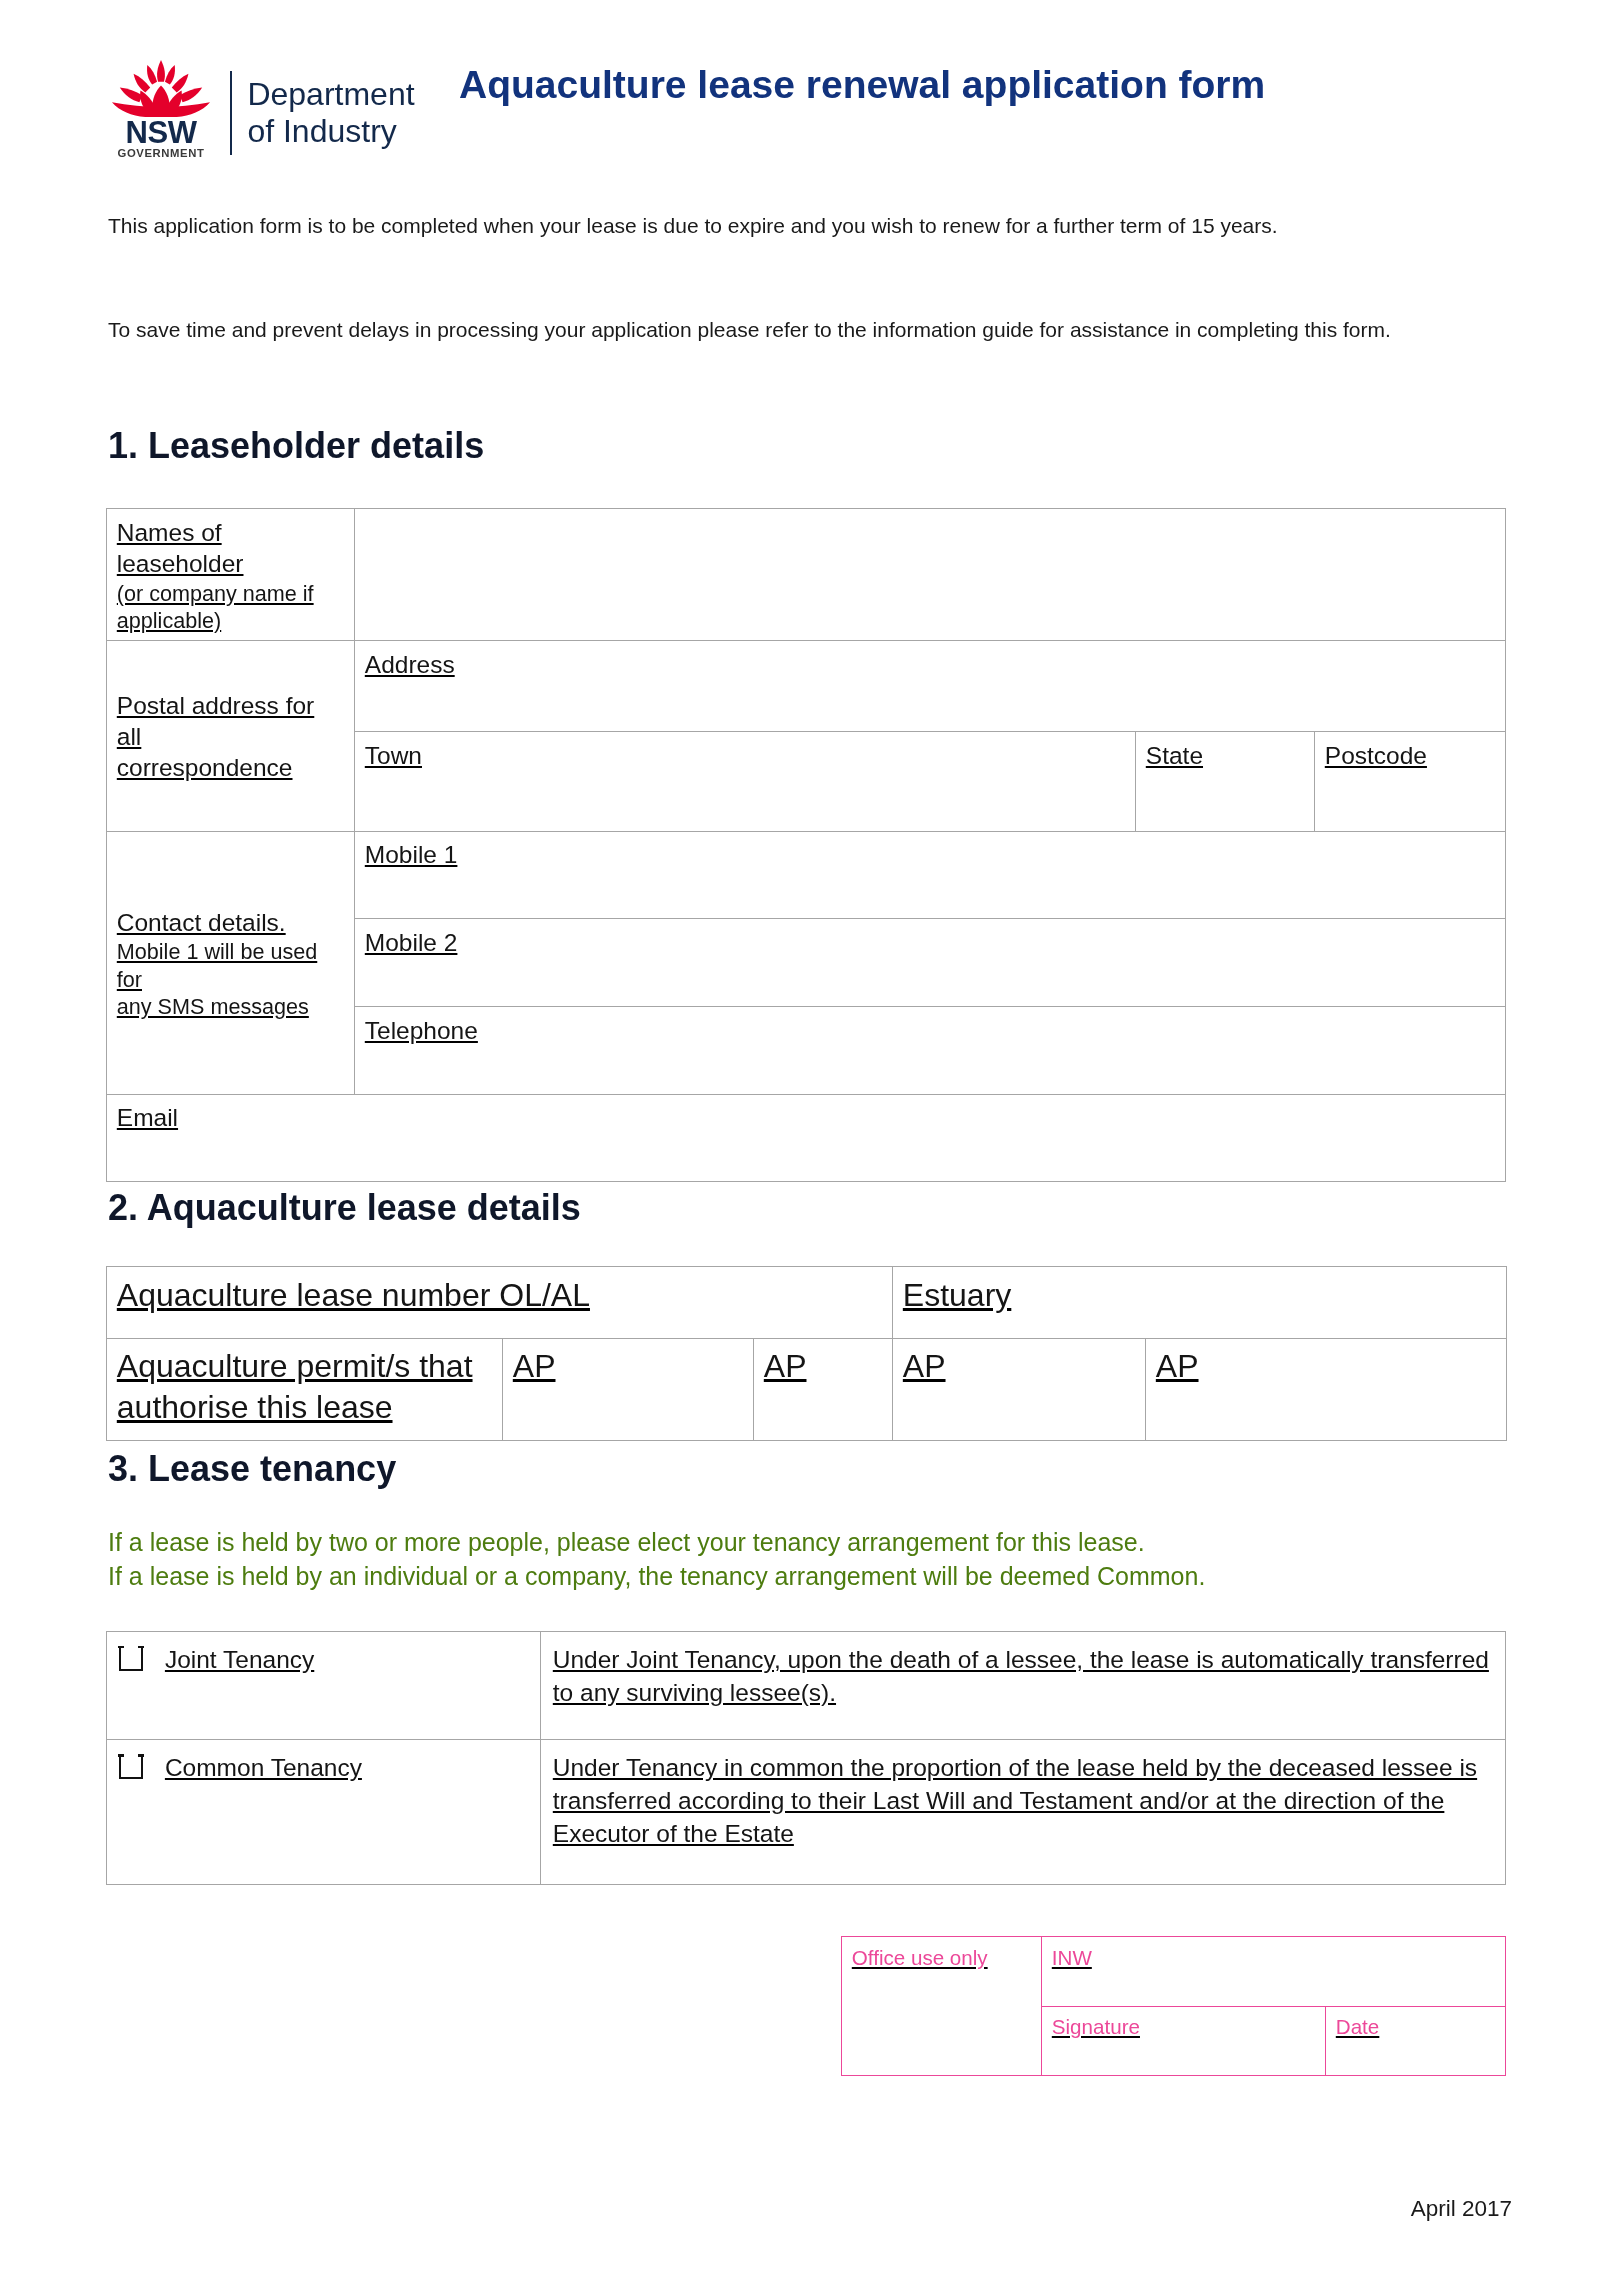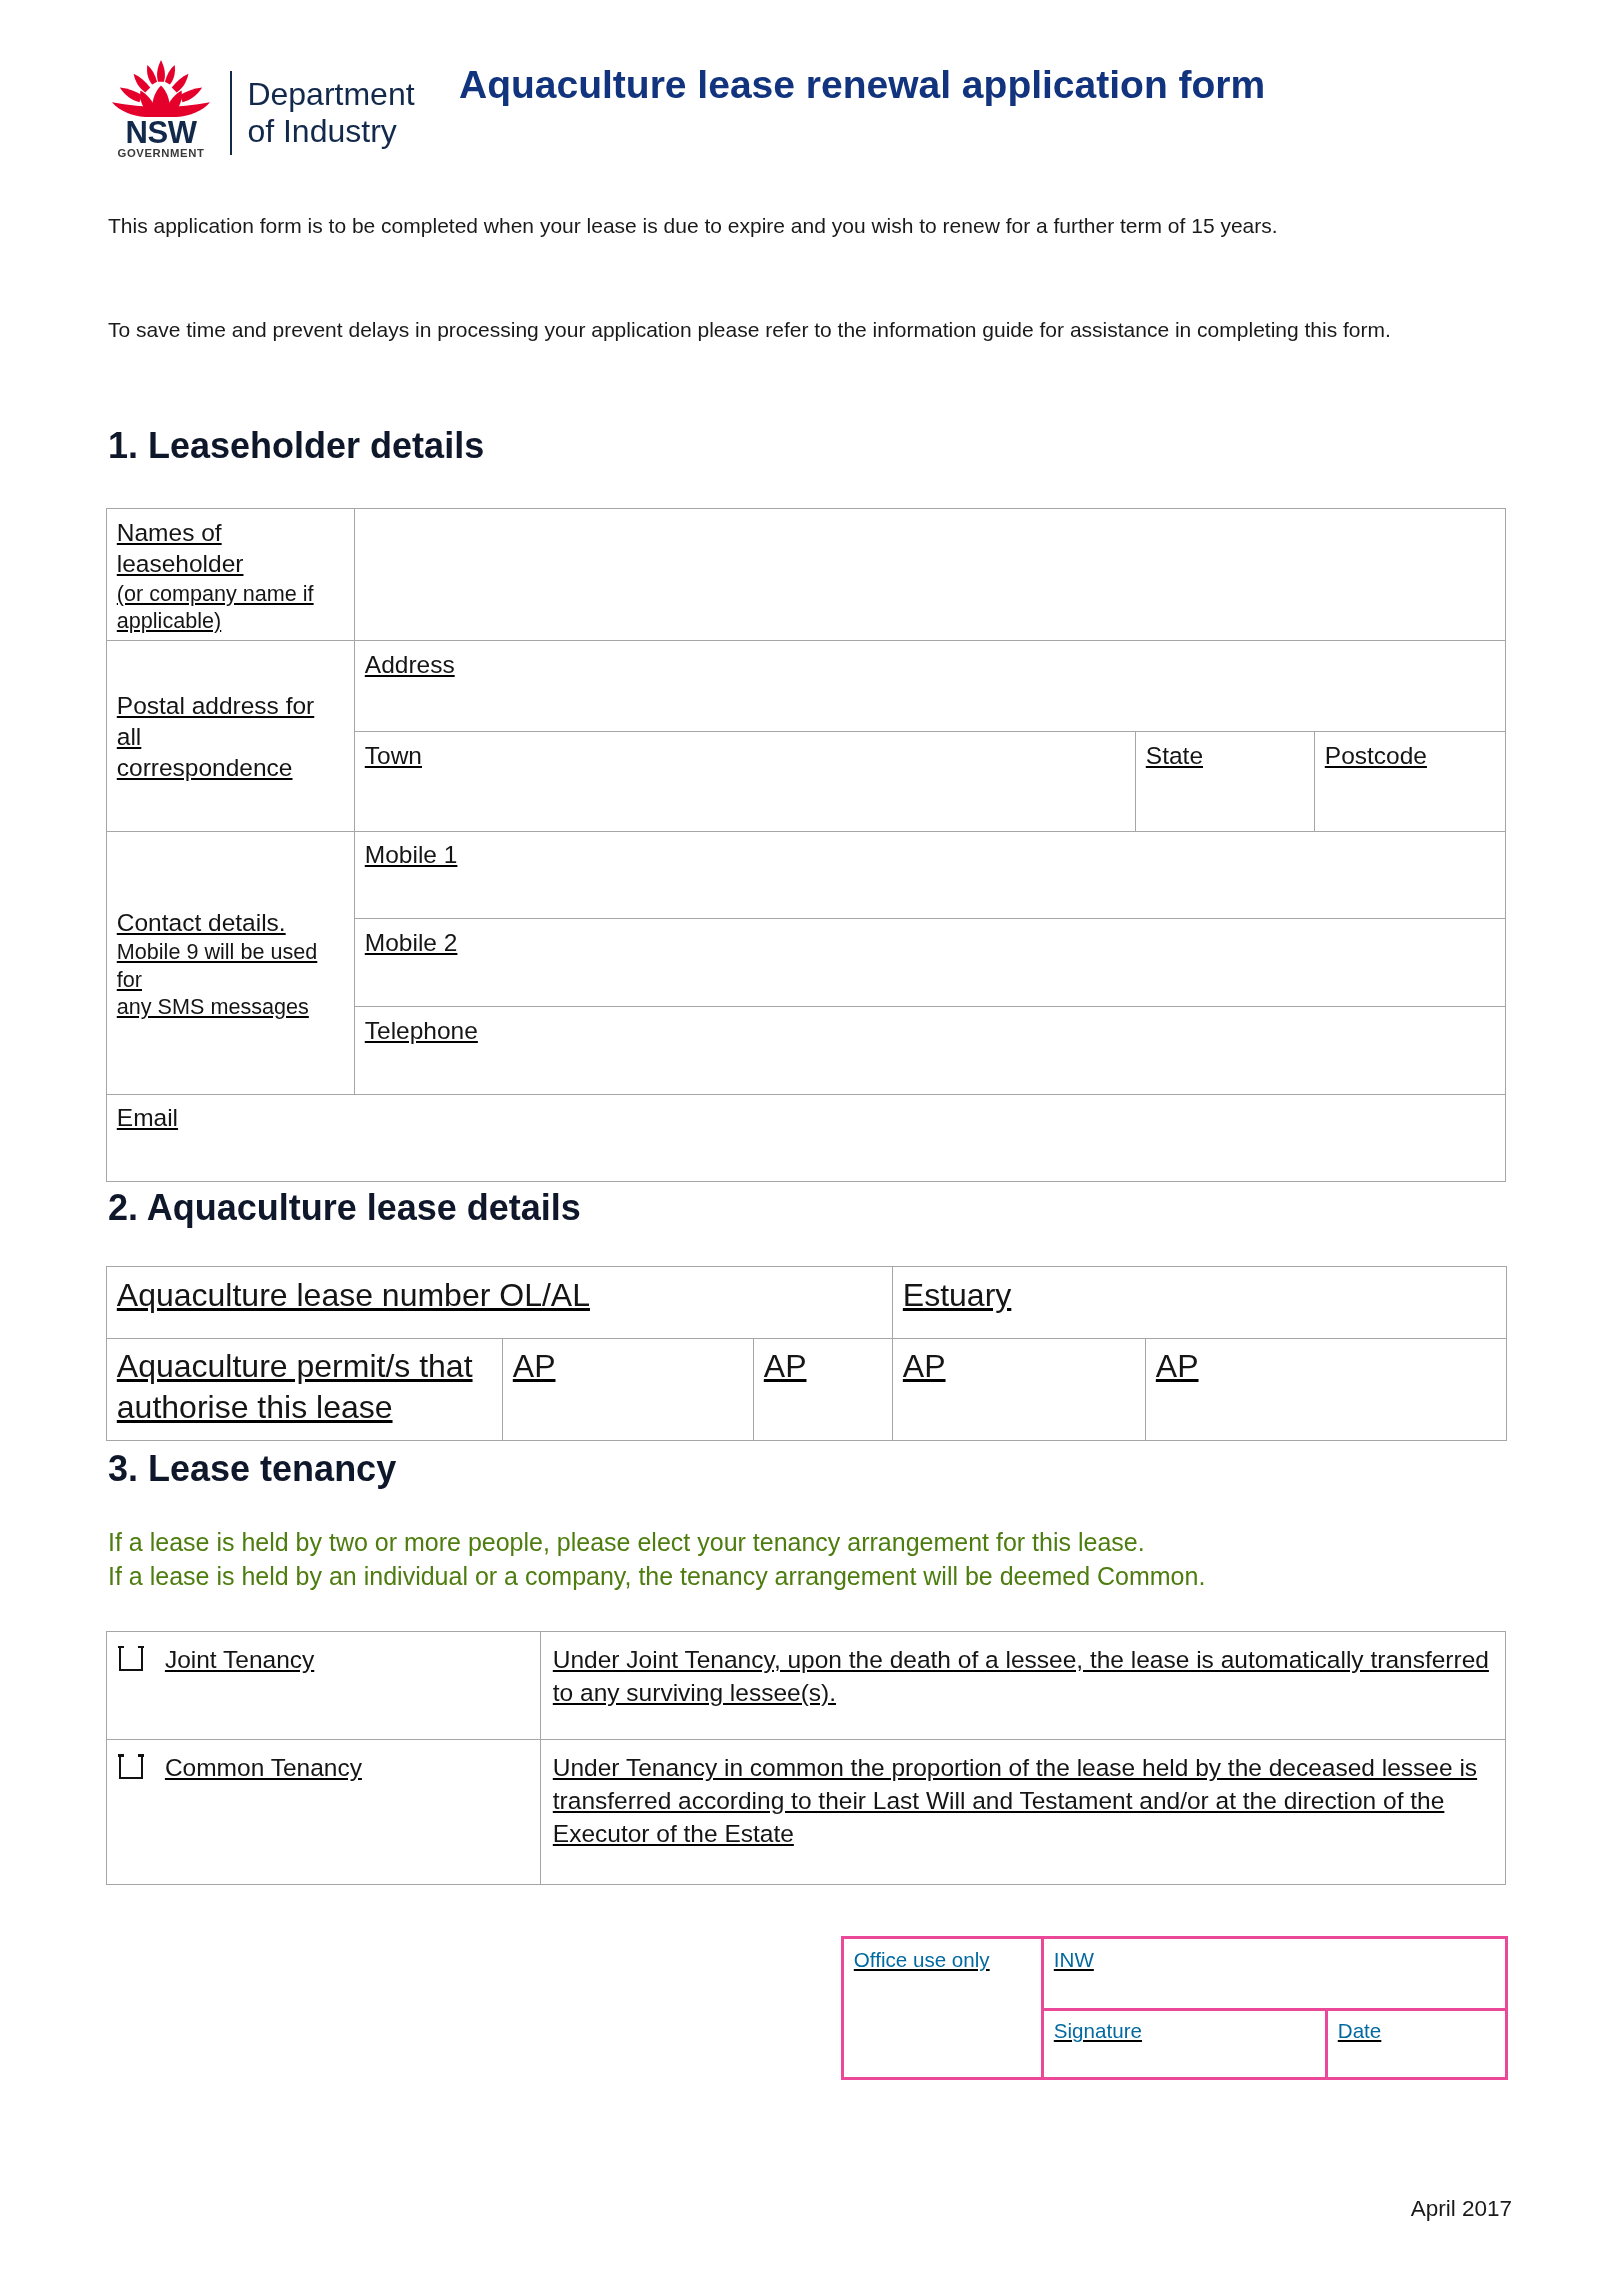--- a/index.html
+++ b/index.html
@@ -226,22 +226,22 @@
     background: #111;
   }
 
   
   #table-office {
     left: 841px;
     top: 1936px;
     width: 665px;
   }
   #table-office td {
-    border: 3px solid #ec4899;
-    color: #0369a1;
+    border: 1px solid #ec4899;
+    color: #ec4899;
     font-size: 20.6px;
     padding: 7.8px 9.8px;
   }
   .office-left { height: 122px; }
   .office-row2 { height: 69px; }
 
   
   #footer-date {
     position: absolute;
     right: 110px;
@@ -331,21 +331,21 @@
         </td>
         <td>
           <span>Postcode</span>
           <span></span>
         </td>
       </tr>
 
       <tr>
         <td rowspan="3" style="height:235px;vertical-align:middle">
           <span class="lbl-main">Contact  details.</span>
-          <span class="lbl-sub">Mobile 9 will be used for</span>
+          <span class="lbl-sub">Mobile 1 will be used for</span>
           <span class="lbl-sub">any SMS messages</span>
         </td>
         <td colspan="3" style="height:73px">
           <span>Mobile 1</span>
           <span></span>
         </td>
       </tr>
       <tr>
         <td colspan="3" style="height:73px">
           <span>Mobile 2</span>

